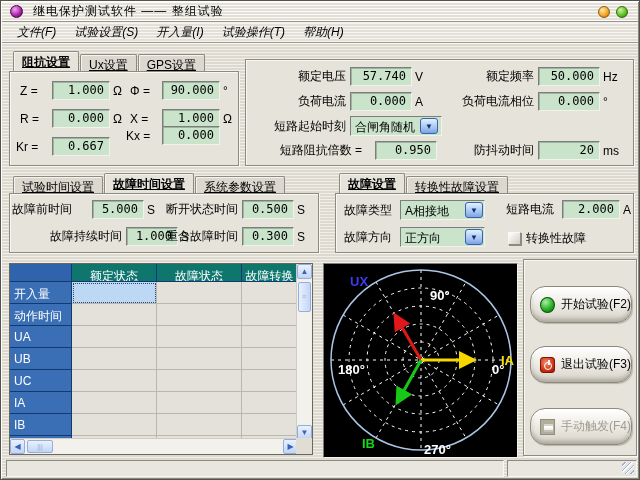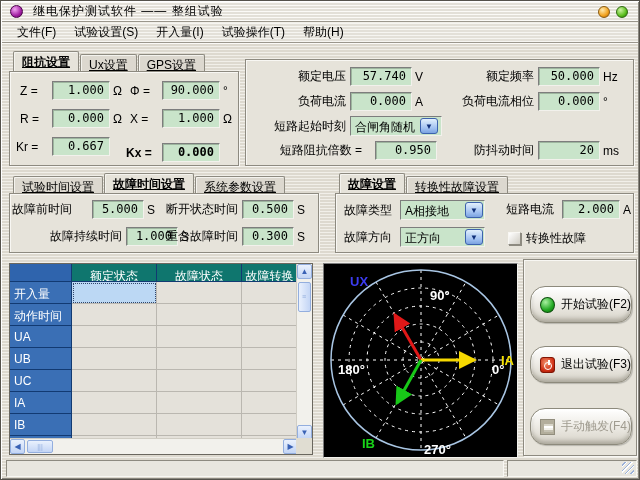--- a/index.html
+++ b/index.html
@@ -21,21 +21,21 @@
   .title-text { margin-left:10px; font-weight:normal; font-size:12px; letter-spacing:1px; }
   .titlebar .spacer { flex:1; }
   .orb-min { width:12px; height:12px; margin-right:6px;
     background:radial-gradient(circle at 35% 30%, #ffe9ac, #f2a21e 60%, #a85d00); border:1px solid #8a5a10; }
   .orb-close { width:12px; height:12px; margin-right:10px;
     background:radial-gradient(circle at 35% 30%, #cdf2a2, #5cbf1e 60%, #1d6a00); border:1px solid #2f6a10; }
   
   .menubar { position:absolute; left:1px; top:22px; right:1px; height:20px;
     background:repeating-linear-gradient(180deg,#f6f5f1 0 1px,#e3e0d8 1px 3px);
     border-bottom:1px solid #9a968c; box-shadow:0 1px 0 #fbfaf7;
-    display:flex; align-items:center; padding-left:6px; }
+    display:flex; align-items:center; padding-left:6px;font-style:italic; }
   .menu-item { padding:2px 9px; cursor:default; }
   
   .panel-body { position:absolute; background:#e6e3da; border:1px solid #8d8a80;
     box-shadow: inset 1px 1px 0 #f8f7f3, 1px 1px 0 #f8f7f3; }
   .tabstrip { position:absolute; display:flex; align-items:flex-end; height:20px;text-decoration:underline; }
   .tab { padding:2px 8px 3px 8px; border:1px solid #8d8a80; border-bottom:none;
     background:#dcd8cf; height:17px; margin-right:1px; border-radius:2px 2px 0 0;
     box-shadow: inset 1px 1px 0 #f4f3ee; white-space:nowrap; }
   .tab.active { background:#e6e3da; height:20px; font-weight:bold; position:relative; z-index:3; }
   
@@ -156,21 +156,21 @@
     </div>
     <div class="row" style="left:120px; top:37px;">
       <span class="lbl" style="width:32px;">X  =</span>
       <span class="fld" style="width:58px;">1.000</span>
       <span class="unit">Ω</span>
     </div>
     <div class="row" style="left:6px; top:65px;">
       <span class="lbl" style="width:36px;">Kr =</span>
       <span class="fld" style="width:58px;">0.667</span>
     </div>
-    <div class="row" style="left:116px; top:71px;font-weight:bold;">
+    <div class="row" style="left:116px; top:54px;">
       <span class="lbl" style="width:36px;">Kx =</span>
       <span class="fld" style="width:58px;">0.000</span>
     </div>
   </div>
 
   <div class="panel-body" style="left:244px; top:58px; width:389px; height:107px;">
     <div class="row" style="left:4px; top:7px;">
       <span class="lbl" style="width:96px; text-align:right;">额定电压</span>
       <span class="fld" style="width:62px; margin-left:4px;">57.740</span>
       <span class="unit">V</span>

